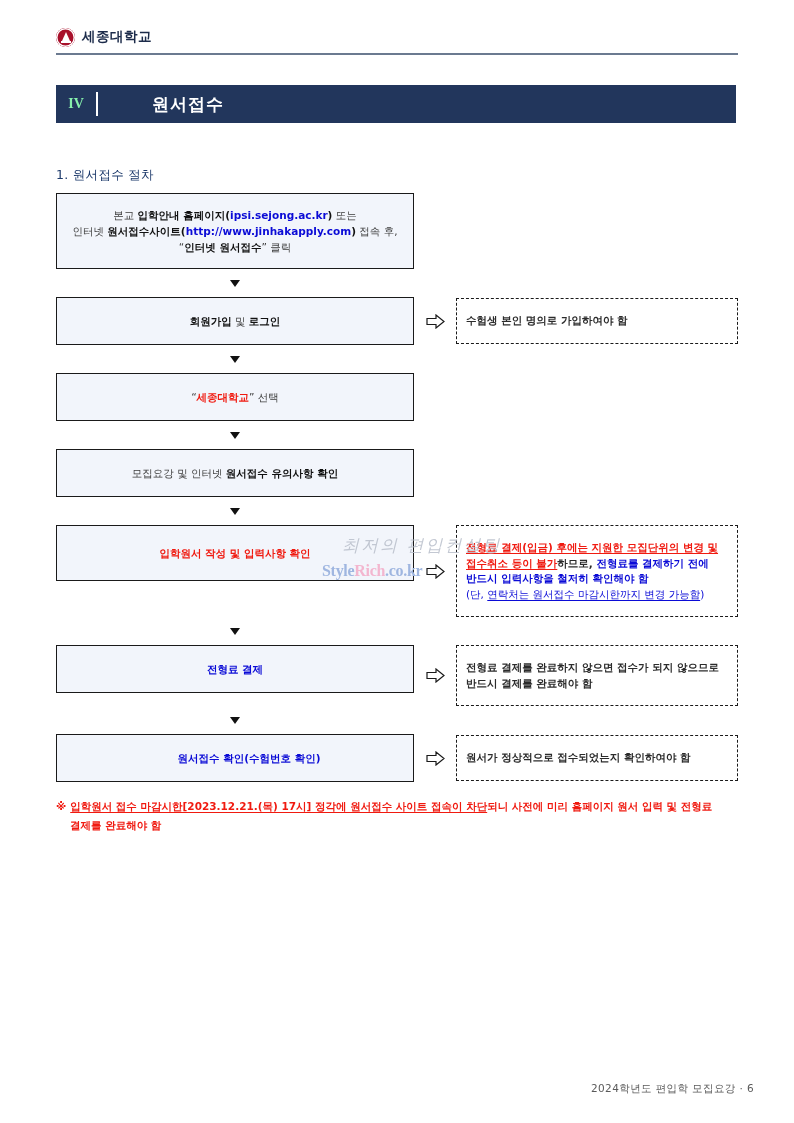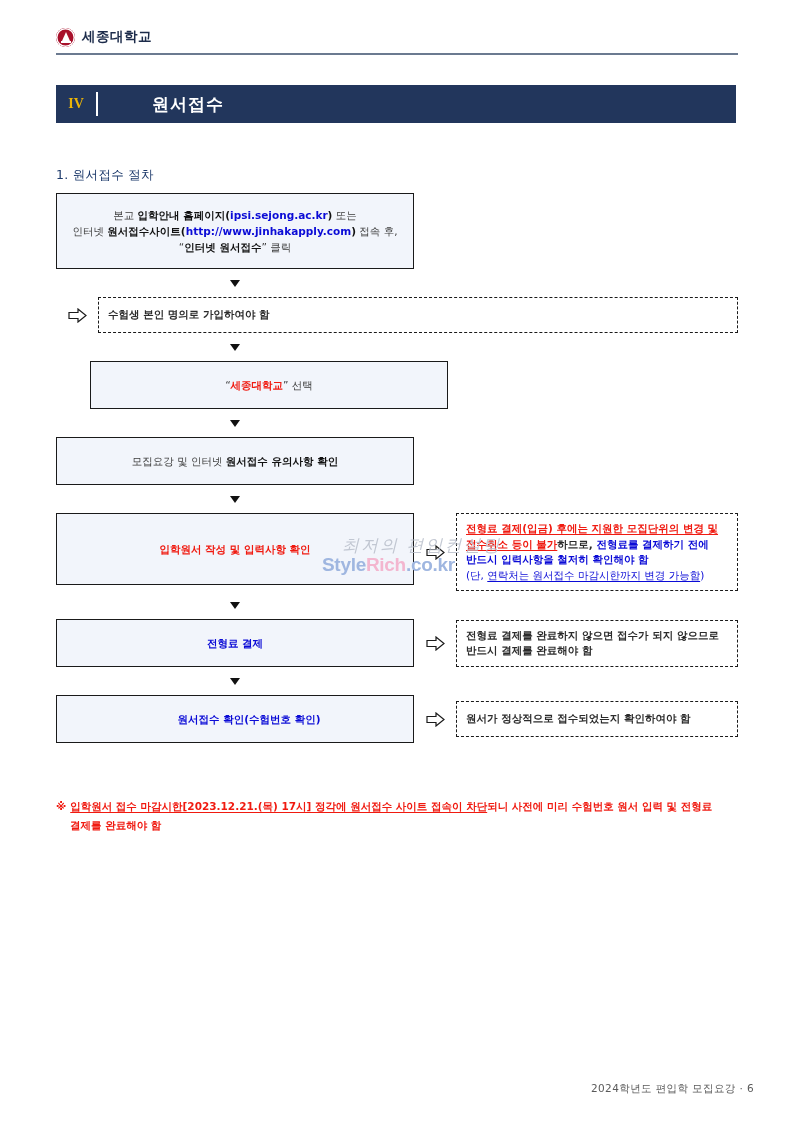--- a/index.html
+++ b/index.html
@@ -85,21 +85,21 @@
     width: 680px;
     height: 38px;
     background: #22365c;
     display: flex;
     align-items: center;
     box-sizing: border-box;
   }
   .chapter-num {
     width: 40px;
     text-align: center;
-    color: #eab308;
+    color: #86efac;
     font-size: 14px;
     font-weight: bold;
     font-family: "Liberation Serif", serif;
   }
   .chapter-divider {
     width: 2px;
     height: 24px;
     background: #ffffff;
   }
   .chapter-title {
@@ -191,21 +191,21 @@
     position: relative;
     width: 19px;
     height: 15px;
   }
   .arrow-glyph svg { display: block; }
   .note-box {
     flex: 1;
     box-sizing: border-box;
     border: 1.4px dashed #1a1a1a;
     background: #ffffff;
-    padding: 7px 9px;
+    padding: 14px 9px;
     display: flex;
     flex-direction: column;
     justify-content: center;
   }
   .note-line {
     font-size: 10.5px;
     line-height: 15.5px;
     white-space: nowrap;
   }
   .u-line { text-decoration: underline; text-underline-offset: 2px; }
@@ -243,24 +243,24 @@
     color: #b9bfcb;
     font-family: "DejaVu Serif", serif;
     font-style: italic;
     letter-spacing: 2px;
     white-space: nowrap;
     opacity: 0.85;
   }
   .wm-brand {
     position: absolute;
     left: 0;
-    top: 20px;
-    font-size: 19px;
+    top: 28px;
+    font-size: 16px;
     font-weight: bold;
-    font-family: Liberation Sans, sans-serif;
+    font-family: Liberation Serif, serif;
     white-space: nowrap;
     letter-spacing: -0.3px;
   }
   .wm-brand .s1 { color: #9fb6e0; }
   .wm-brand .s2 { color: #f3b6cf; }
   .wm-brand .s3 { color: #9fb6e0; }
 
   
   .page-footer {
     position: absolute;
@@ -296,56 +296,59 @@
         <div class="step-line"><span class="">본교 </span><span class="b">입학안내 홈페이지(</span><span class="blue">ipsi.sejong.ac.kr</span><span class="b">)</span><span class=""> 또는</span></div>
         <div class="step-line"><span class="">인터넷 </span><span class="b">원서접수사이트(</span><span class="blue">http://www.jinhakapply.com</span><span class="b">)</span><span class=""> 접속 후,</span></div>
         <div class="step-line"><span class="">“</span><span class="b">인터넷 원서접수</span><span class="">” 클릭</span></div>
       </div>
       <div class="note-wrap"></div>
     </div>
     <div class="connector">
       <div class="tri-down"></div>
     </div>
     <div class="flow-row">
+      <div class="step-box" style="height: 48px;">
+        <div class="step-line"><span class="b">회원가입</span><span class=""> 및 </span><span class="b">로그인</span></div>
+      </div>
       <div class="note-wrap">
         <div class="arrow-right">
           <div class="arrow-glyph">
             <svg width="19" height="15" viewBox="0 0 19 15">
               <path d="M1 4.5 L10 4.5 L10 1 L18 7.5 L10 14 L10 10.5 L1 10.5 Z" fill="#ffffff" stroke="#1a1a1a" stroke-width="1.2" stroke-linejoin="miter"></path>
             </svg>
           </div>
         </div>
         <div class="note-box" style="min-height: 36px;">
           <div class="note-line"><span class="plain-k">수험생 본인 명의로 가입하여야 함</span></div>
         </div>
       </div>
     </div>
     <div class="connector">
       <div class="tri-down"></div>
     </div>
     <div class="flow-row">
-      <div class="step-box" style="height: 48px; margin-left: 34px;">
+      <div class="step-box" style="height: 48px;">
         <div class="step-line"><span class="">“</span><span class="red">세종대학교</span><span class="">” 선택</span></div>
       </div>
       <div class="note-wrap"></div>
     </div>
     <div class="connector">
       <div class="tri-down"></div>
     </div>
     <div class="flow-row">
       <div class="step-box" style="height: 48px;">
         <div class="step-line"><span class="">모집요강 및 인터넷 </span><span class="b">원서접수 유의사항 확인</span></div>
       </div>
       <div class="note-wrap"></div>
     </div>
     <div class="connector">
       <div class="tri-down"></div>
     </div>
     <div class="flow-row">
-      <div class="step-box" style="height: 72px;">
+      <div class="step-box" style="height: 56px;">
         <div class="step-line"><span class="red">입학원서 작성 및 입력사항 확인</span></div>
       </div>
       <div class="note-wrap">
         <div class="arrow-right">
           <div class="arrow-glyph">
             <svg width="19" height="15" viewBox="0 0 19 15">
               <path d="M1 4.5 L10 4.5 L10 1 L18 7.5 L10 14 L10 10.5 L1 10.5 Z" fill="#ffffff" stroke="#1a1a1a" stroke-width="1.2" stroke-linejoin="miter"></path>
             </svg>
           </div>
         </div>
@@ -401,17 +404,17 @@
   </div>
 
 <div class="watermark">
   <div class="wm-script">최저의 편입컨설팅</div>
   <div class="wm-brand">
     <span class="s1">Style</span><span class="s2">Rich</span><span class="s3">.co.kr</span>
   </div>
 </div>
 
 <div class="footnote">
-  <span class="star">※</span><span class="u-line">입학원서 접수 마감시한[2023.12.21.(목) 17시] 정각에 원서접수 사이트 접속이 차단</span><span>되니 사전에 미리 수험번호 원서 입력 및 전형료</span>
+  <span class="star">※</span><span class="u-line">입학원서 접수 마감시한[2023.12.21.(목) 17시] 정각에 원서접수 사이트 접속이 차단</span><span>되니 사전에 미리 홈페이지 원서 입력 및 전형료</span>
   <span class="indent">결제를 완료해야 함</span>
 </div>
 
 <div class="page-footer">2024학년도 편입학 모집요강 · 6</div>
 
 </body></html>

